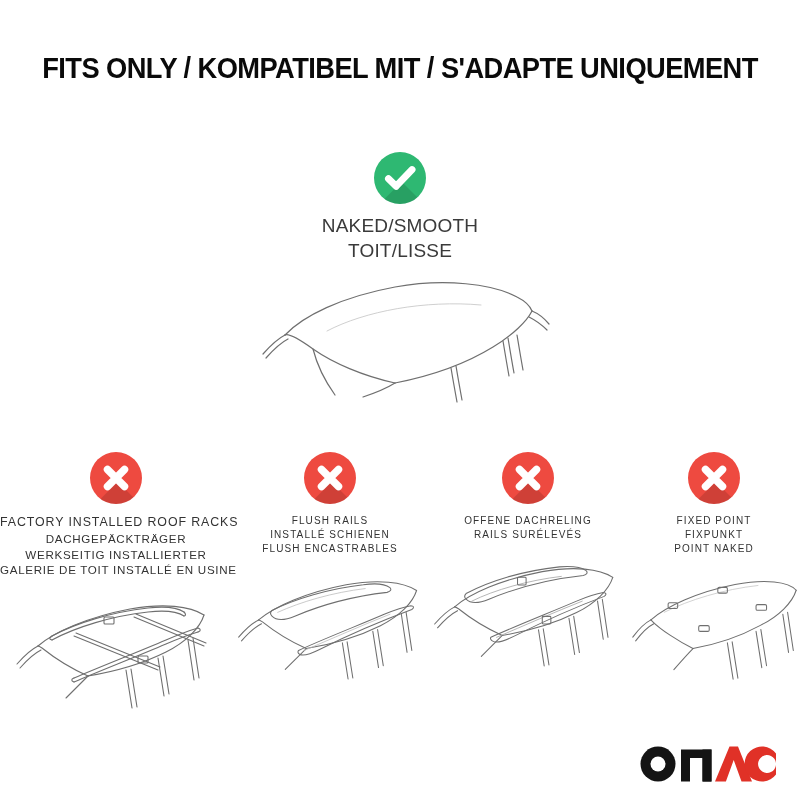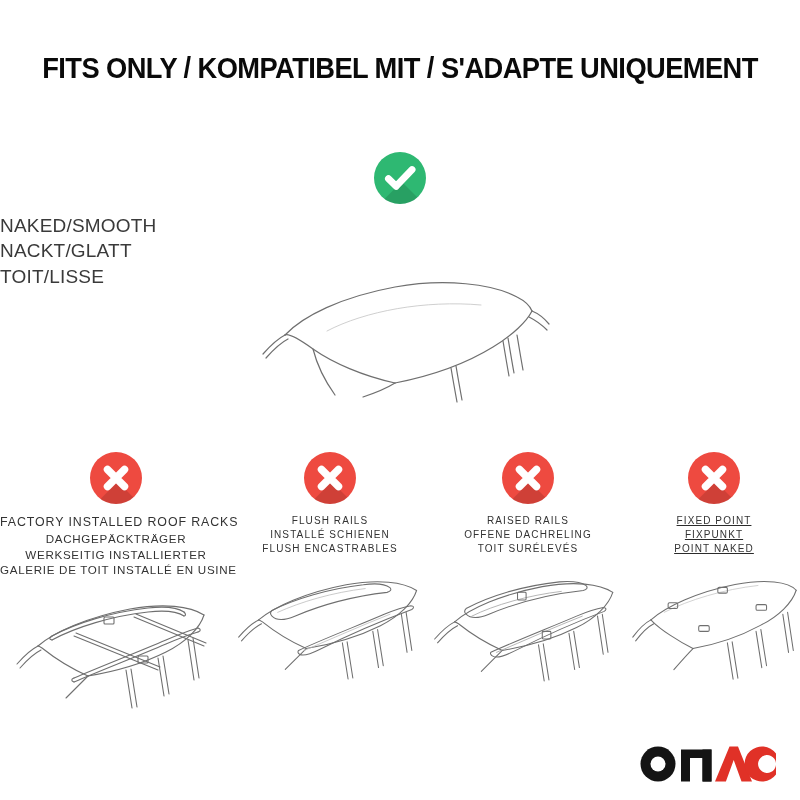--- a/index.html
+++ b/index.html
@@ -31,20 +31,21 @@
     transform: scaleX(0.94);
     white-space: nowrap;
   }
 
   
   .approved {
     position: absolute;
     top: 152px;
     left: 0;
     width: 800px;
+    text-align: center;
   }
   .badge {
     width: 52px;
     height: 52px;
     border-radius: 50%;
     margin: 0 auto;
     position: relative;
     overflow: hidden;
   }
   .badge.ok  { background: #2eb872; }
@@ -92,21 +93,21 @@
     width: 800px;
     display: flex;
   }
   .col {
     flex: 0 0 auto;
     text-align: center;
   }
   .col.c1 { width: 232px; }
   .col.c2 { width: 196px; }
   .col.c3 { width: 200px; }
-  .col.c4 { width: 172px; text-decoration: underline; }
+  .col.c4 { width: 172px; }
 
   .col .lbl {
     font-size: 10px;
     letter-spacing: 1.1px;
     line-height: 1.42;
     color: #333333;
     margin-top: 10px;
   }
   .col.c1 .lbl {
     font-size: 11.6px;
@@ -143,21 +144,20 @@
 
   <div class="badge ok">
     <div class="shadow"></div>
     <svg width="52" height="52" viewBox="0 0 52 52" aria-hidden="true">
       <path d="M14.5 26.8 L22.2 34.2 L38.0 17.6" fill="none" stroke="#ffffff" stroke-width="7" stroke-linecap="round" stroke-linejoin="round"></path>
     </svg>
   </div>
 
   <div class="lbl">
     <span class="l1">NAKED/SMOOTH</span>
-    <span class="l2">NACKT/GLATT</span>
     <span class="l3">TOIT/LISSE</span>
   </div>
 </div>
 
 <div class="roof-top">
   <svg width="300" height="130" viewBox="0 0 300 130" aria-hidden="true">
     <g fill="none" stroke="#6f6f6f" stroke-width="1.2" stroke-linecap="round" stroke-linejoin="round">
 
       <path d="M30 60 C48 41 86 22 140 12 C190 3 238 9 262 22 C270 26 275 31 277 36"></path>
       <path d="M277 36 C272 46 258 60 238 72 C212 88 176 101 140 108"></path>
@@ -279,23 +279,22 @@
   </div>
 
   <div class="col c3">
     <div class="badge no">
       <div class="shadow"></div>
       <svg width="52" height="52" viewBox="0 0 52 52" aria-hidden="true">
         <path d="M17.5 17.5 L34.5 34.5 M34.5 17.5 L17.5 34.5" fill="none" stroke="#ffffff" stroke-width="7.5" stroke-linecap="round"></path>
       </svg>
     </div>
     <div class="lbl">
-      <span class="l1">RAISED RAILS</span>
       <span class="l2">OFFENE DACHRELING</span>
-      <span class="l3">TOIT SURÉLEVÉS</span>
+      <span class="l3">RAILS SURÉLEVÉS</span>
     </div>
     <div class="roof-cell">
       <svg width="210" height="152" viewBox="0 0 210 152" aria-hidden="true">
         <g fill="none" stroke="#6f6f6f" stroke-width="1.1" stroke-linecap="round" stroke-linejoin="round">
           <path d="M28 58 C44 44 78 29 120 21 C154 15 180 18 194 27"></path>
           <path d="M194 27 C190 40 176 54 156 64 C132 76 102 84 78 88"></path>
           <path d="M78 88 C60 80 42 68 32 60 C29 58 28 58 28 58"></path>
           <path d="M28 58 C22 61 14 68 7 76"></path>
           <path d="M31 62 C25 65 17 72 10 80"></path>
           <path d="M78 88 C72 94 64 102 56 110"></path>

